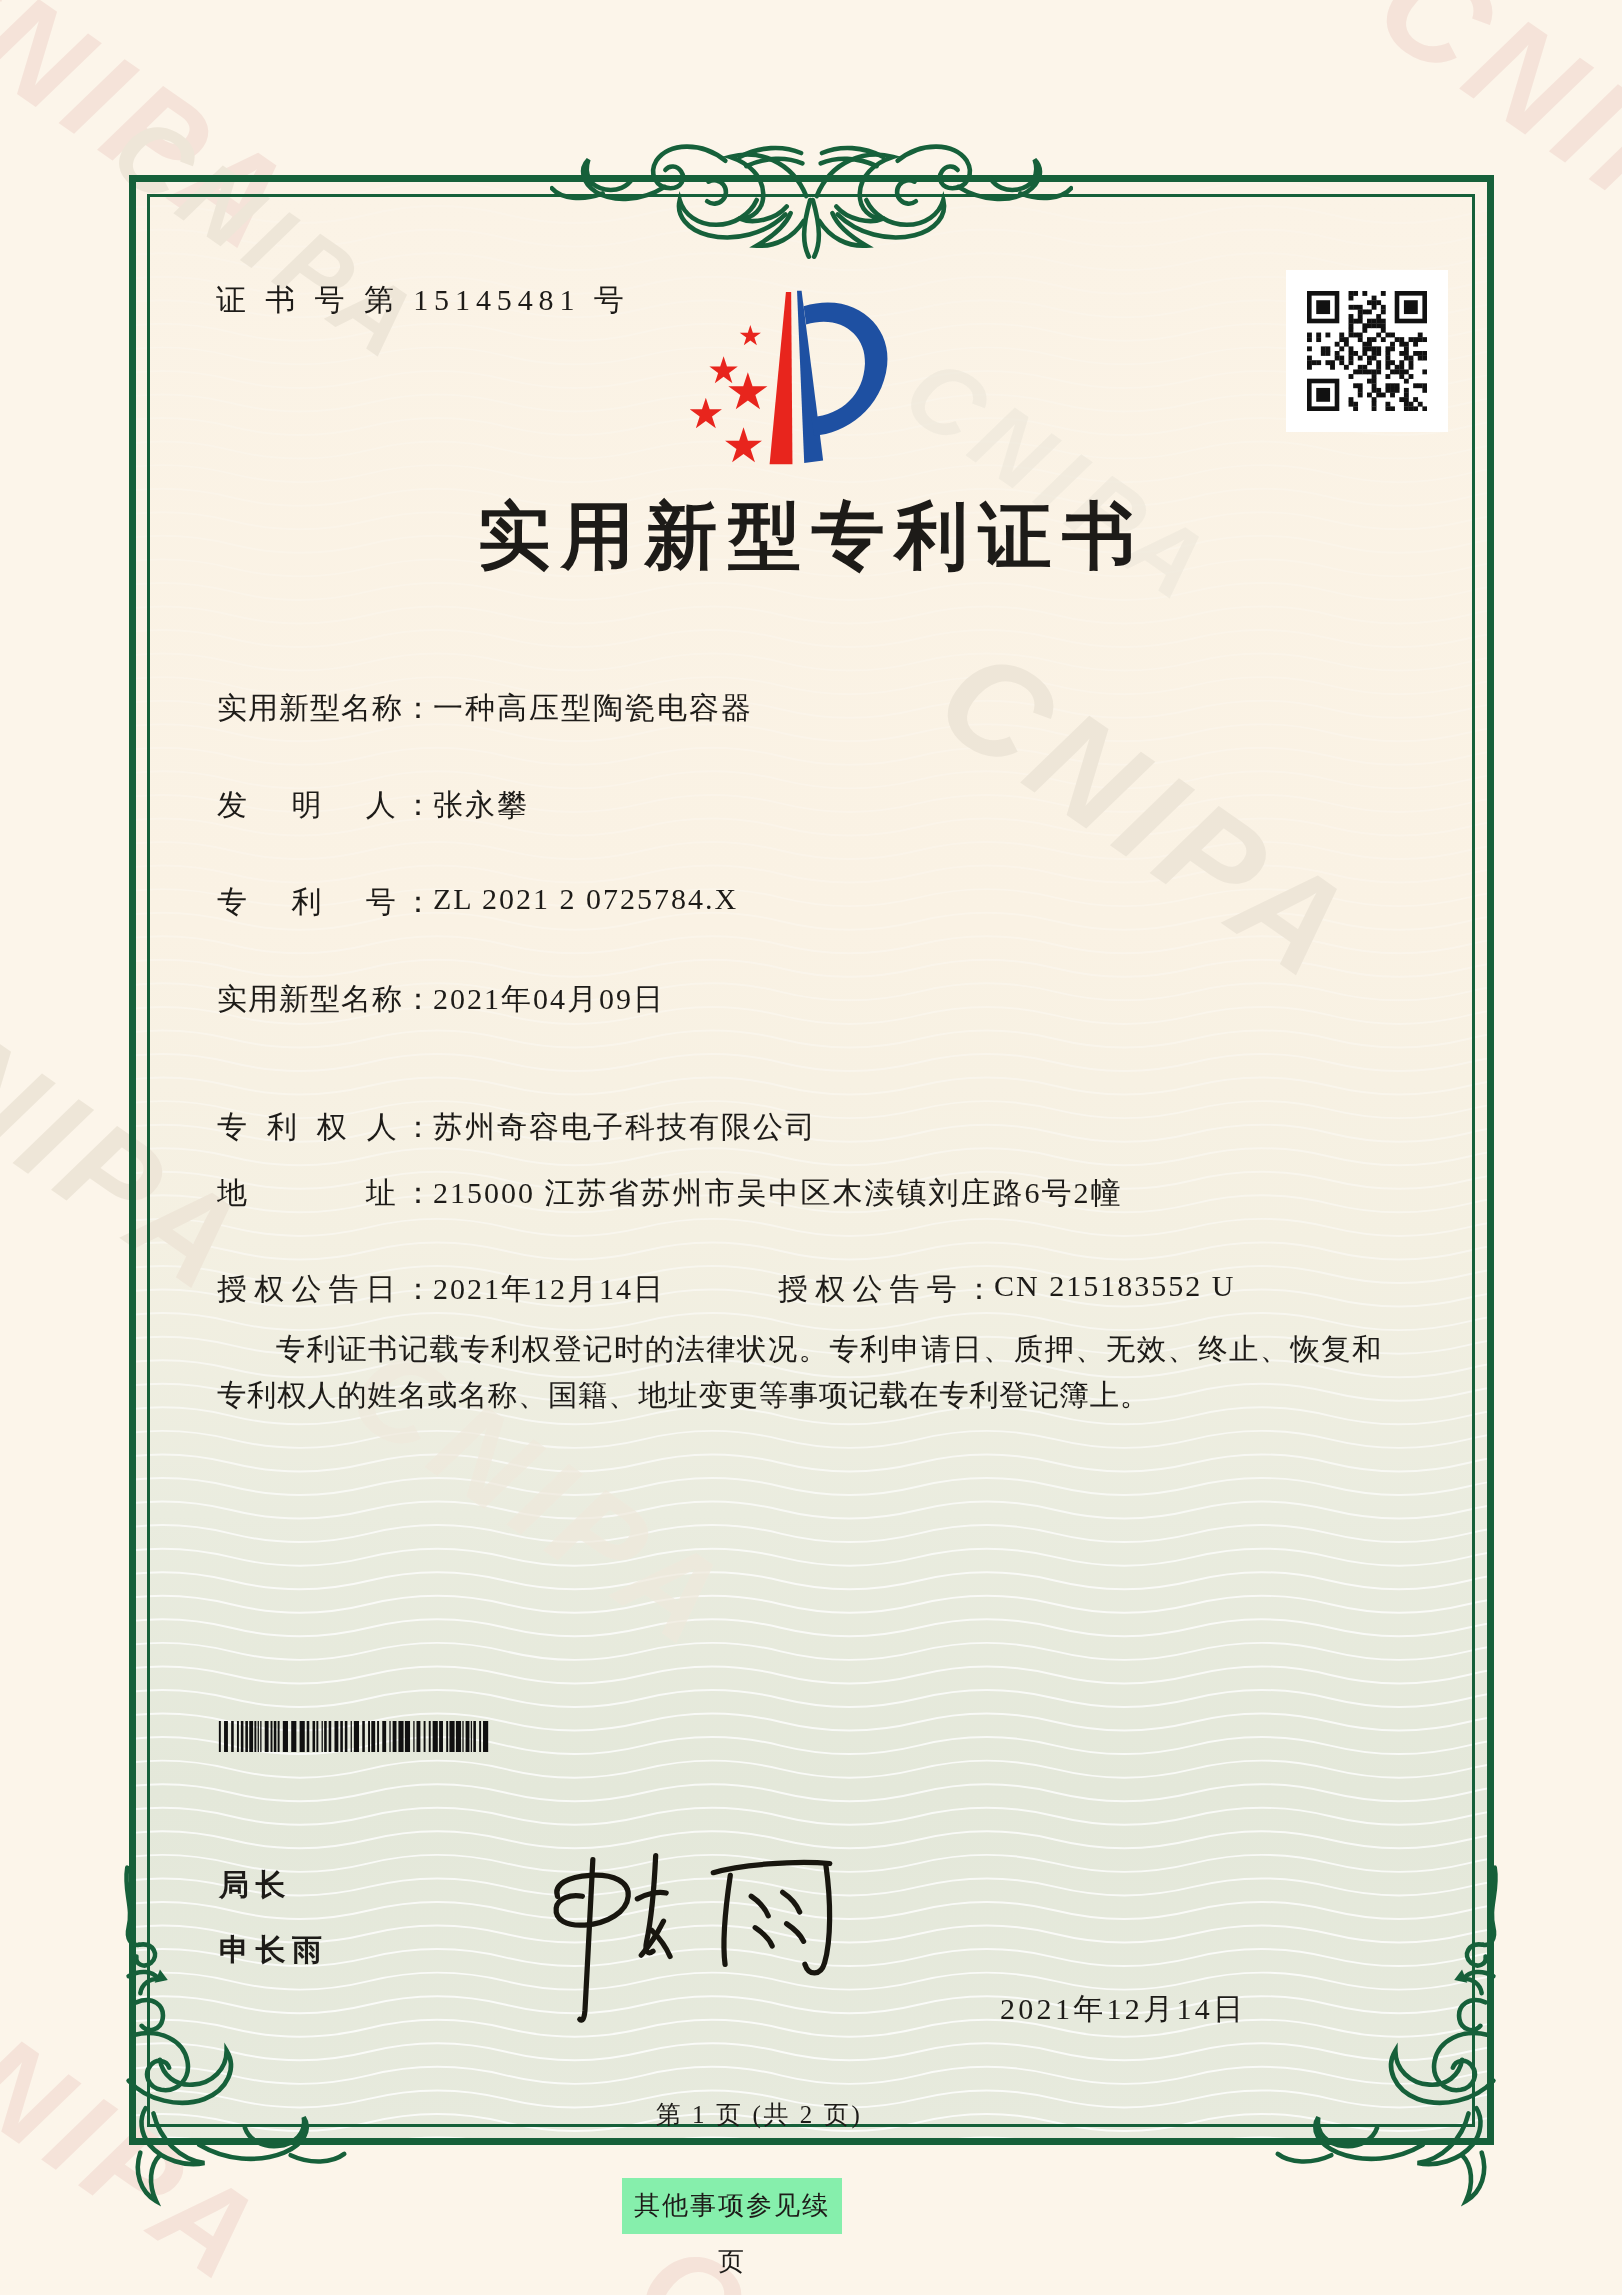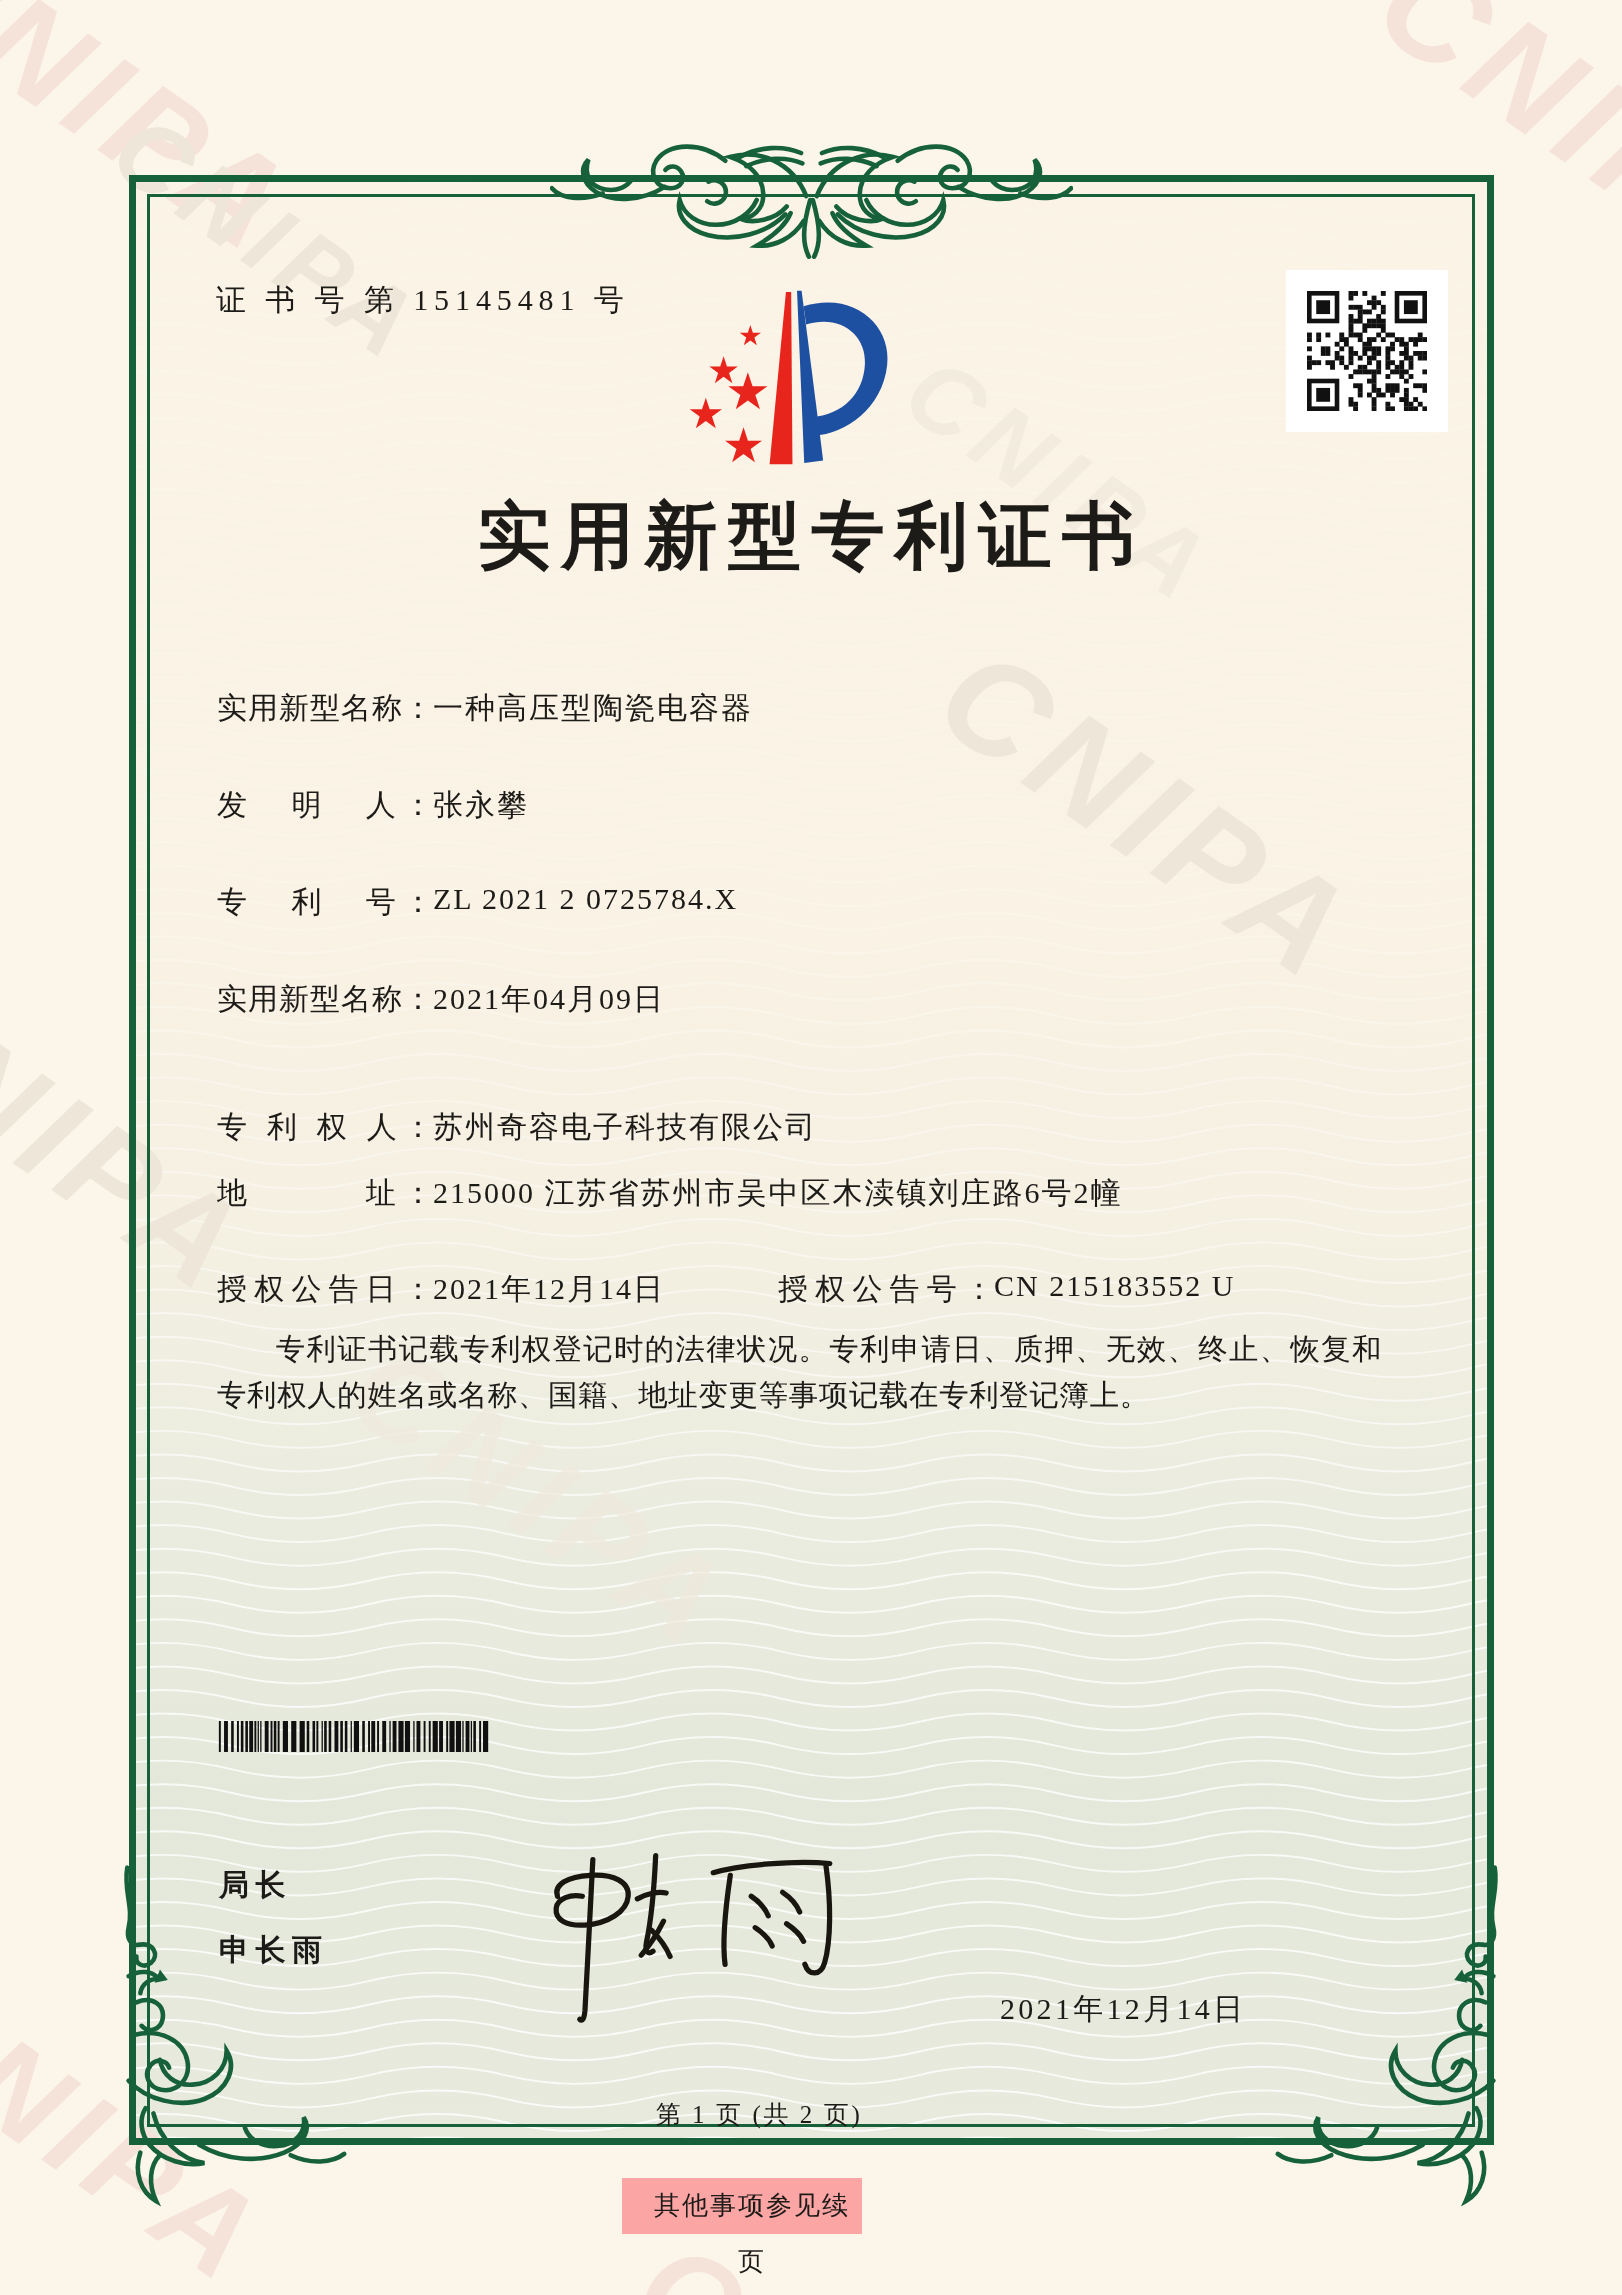--- a/index.html
+++ b/index.html
@@ -58,21 +58,21 @@
   .paras p{margin:0;text-indent:2em;}
   .barcode{position:absolute;left:217px;top:1721px;z-index:4;}
   .signer{left:219px;top:1865px;font-size:30px;font-weight:bold;letter-spacing:6.5px;text-align:center;}
   .signer2{left:219px;top:1930px;font-size:30px;font-weight:bold;letter-spacing:6.5px;}
   .signature{position:absolute;left:458px;top:1819px;z-index:4;}
   .signature path{stroke:#18160f;stroke-width:8;fill:none;stroke-linecap:round;stroke-linejoin:round;}
   .sign-date{left:1000px;top:1989px;font-size:30px;letter-spacing:3.3px;}
   .pageinfo{left:589px;width:340px;text-align:center;top:2098px;font-size:25px;letter-spacing:2.6px;}
   .footer-note{
     position:absolute;left:622px;top:2178px;width:220px;height:56px;z-index:4;
-    background:#fca5a5;text-align:center;line-height:56px;font-size:26px;letter-spacing:2px;padding-left:20px;
+    background:#86efac;text-align:center;line-height:56px;font-size:26px;letter-spacing:2px;
   }
 </style>
 </head>
 <body style="--green: #16603a; --red: #e8251d; --blue: #1e50a2; --paper: #fcf5ea; --ink: #1d1b18;">
 
 <div class="frame-bg">
   <svg id="waves" class="waves" width="1357" height="1962" viewBox="0 0 2074 2998">
       <path d="M-60,0 q105,-26 210,0 q105,26 210,0 q105,-26 210,0 q105,26 210,0 q105,-26 210,0 q105,26 210,0 q105,-26 210,0 q105,26 210,0 q105,-26 210,0 q105,26 210,0 q105,-26 210,0" transform="translate(0,18)"></path>
       <path d="M-60,0 q105,-26 210,0 q105,26 210,0 q105,-26 210,0 q105,26 210,0 q105,-26 210,0 q105,26 210,0 q105,-26 210,0 q105,26 210,0 q105,-26 210,0 q105,26 210,0 q105,-26 210,0" transform="translate(0,54)"></path>
       <path d="M-60,0 q105,-26 210,0 q105,26 210,0 q105,-26 210,0 q105,26 210,0 q105,-26 210,0 q105,26 210,0 q105,-26 210,0 q105,26 210,0 q105,-26 210,0 q105,26 210,0 q105,-26 210,0" transform="translate(0,90)"></path>

